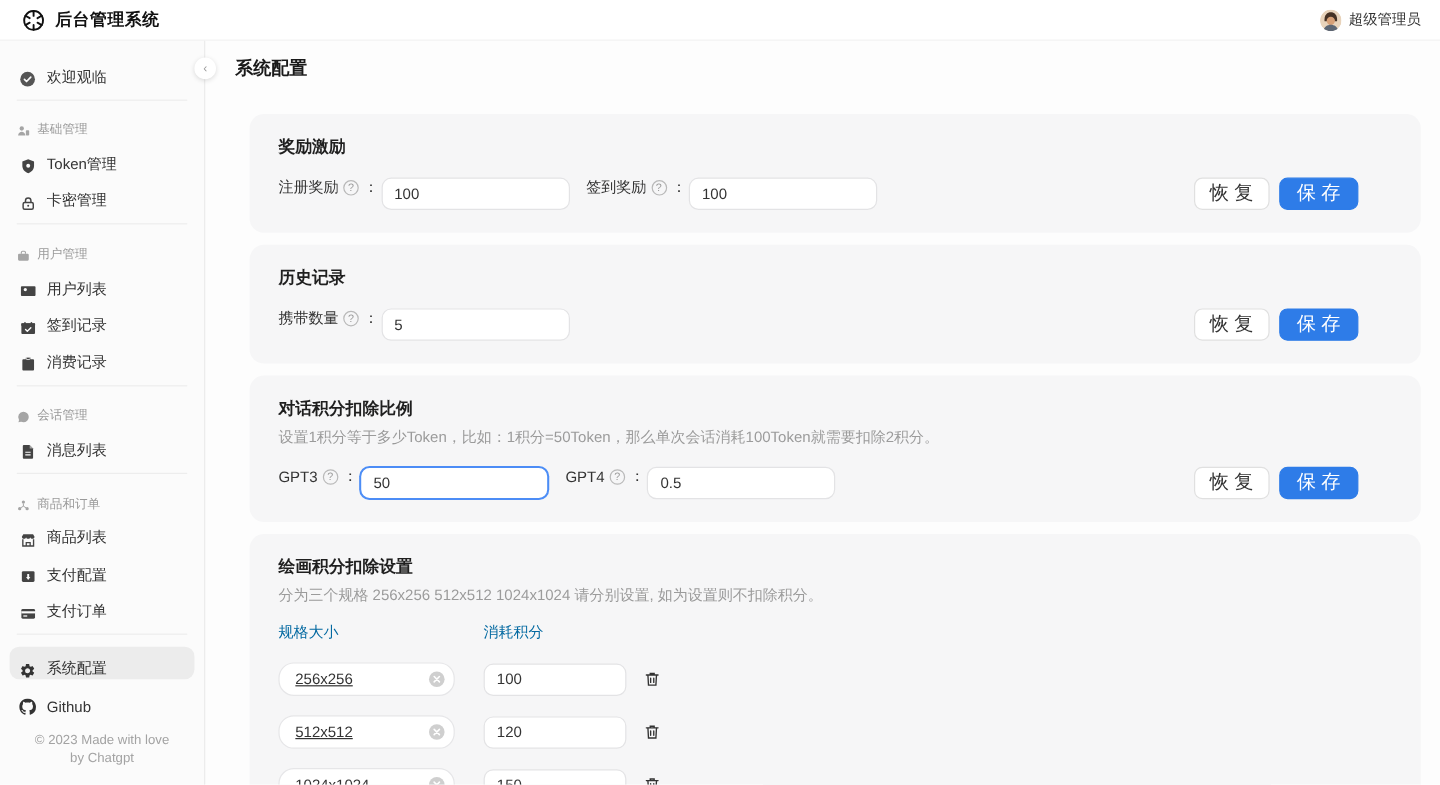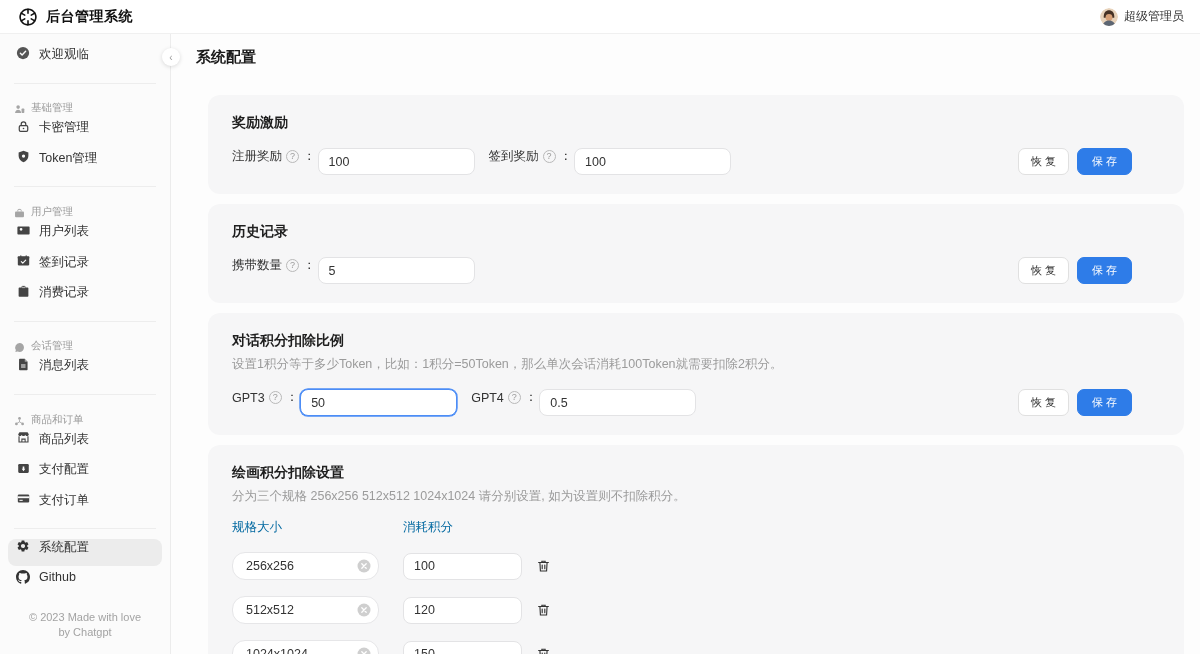--- a/index.html
+++ b/index.html
@@ -15,21 +15,21 @@
   .userbox { display:flex; align-items:center; gap:6px; cursor:pointer; }
   .avatar { width:18px; height:18px; border-radius:50%; overflow:hidden; display:block; }
   .username { font-size:12px; color:#333; }
 
   
   .layout { display:flex; height:620px; position:relative; }
 
   
   .sidebar { width:171px; flex:0 0 171px; background:#fbfbfb; border-right:1px solid #ececec;
     padding:10px 8px 0 8px; display:flex; flex-direction:column; position:relative; }
-  .side-item { display:flex; align-items:flex-start; gap:9px; height:27px; padding:0 8px;
+  .side-item { display:flex; align-items:flex-end; gap:9px; height:27px; padding:0 8px;
     border-radius:8px; cursor:pointer; color:#333; margin:2px 0; }
   .side-item.active { background:#ececec; }
   .si-tx { font-size:12.5px; color:#333; white-space:nowrap; }
   .si-ic { width:14px; height:14px; display:inline-flex; align-items:center; justify-content:center; color:#444; }
   .side-section { display:flex; align-items:flex-end; gap:6px; height:18px; padding:0 6px;
     margin:6px 0 2px 0; }
   .ss-tx { font-size:10.5px; color:#9a9a9a; white-space:nowrap; }
   .ss-ic { width:11px; height:11px; display:inline-flex; align-items:center; justify-content:center; color:#a5a5a5; }
   .side-divider { border-top:1px solid #ededed; margin:8px 6px; }
   .side-footer { margin-top:auto; padding:12px 0 14px 0; text-align:center;
@@ -52,33 +52,33 @@
   .field + .field { margin-left:14px; }
   .f-label { display:inline-flex; align-items:center; gap:4px; min-width:64px;
     justify-content:flex-end; font-size:12.5px; color:#333; margin-right:2px; white-space:nowrap; }
   .help-ic { width:13px; height:13px; border:1px solid #b9b9b9; border-radius:50%;
     font-size:9px; color:#9a9a9a; display:inline-flex; align-items:center; justify-content:center;
     cursor:pointer; line-height:1; }
   .text-input { height:27px; width:157px; border:1px solid #e3e3e5; border-radius:8px;
     background:#fff; padding:0 10px; font-size:12.5px; color:#333; outline:none; }
   .text-input.focused { border-color:#4c8df6; box-shadow:0 0 0 0.7px #4c8df6; }
   .btn-group { margin-left:auto; margin-right:28px; display:flex; gap:8px; }
-  .btn { height:27px; border-radius:7px; font-size:11px; cursor:pointer;
+  .btn { height:27px; border-radius:7px; font-size:16px; cursor:pointer;
     display:inline-flex; align-items:center; justify-content:center;
     font-family:"Liberation Sans", sans-serif; }
   .btn-plain { background:#fff; border:1px solid #e0e0e0; color:#333; padding:0 12px; }
   .btn-primary { background:#2e7ce8; border:1px solid #2e7ce8; color:#fff; padding:0 14px; }
 
   
   .draw-head { display:flex; margin-top:14px; font-size:12.5px; color:#0369a1; font-weight:normal; }
   .draw-head .dh1 { width:171px; }
   .draw-row { display:flex; align-items:center; margin-top:16px; }
   .size-wrap { position:relative; width:147px; margin-right:24px; }
   .size-input { height:28px; width:147px; border:1px solid #e6e6e8; border-radius:13px;
-    background:#fff; padding:0 28px 0 13px; font-size:12.5px; color:#333; outline:none; }
+    background:#fff; padding:0 28px 0 13px; font-size:12.5px; color:#333; outline:none;text-decoration:underline; }
   .clear-ic { position:absolute; right:8px; top:7px; width:14px; height:14px; cursor:pointer; }
   .points-input { height:27px; width:119px; border:1px solid #e3e3e5; border-radius:8px;
     background:#fff; padding:0 10px; font-size:12.5px; color:#333; outline:none; margin-right:12px; }
   .trash-btn { width:18px; height:18px; display:inline-flex; align-items:center;
     justify-content:center; cursor:pointer; color:#333; }
 </style>
 </head>
 <body>
 
 <div class="topbar">
@@ -132,37 +132,37 @@
             <circle cx="6" cy="4.5" r="2.6"></circle>
             <path d="M1.5 13c.5-3 2.3-4.5 4.5-4.5S10 10 10.5 13z"></path>
             <rect x="11" y="6.5" width="4" height="6.5" rx="1"></rect>
           </svg>
       </span>
       <span class="ss-tx">基础管理</span>
     </div>
 
     <div class="side-item">
       <span class="si-ic">
+        <svg width="13" height="13" viewBox="0 0 16 16" fill="#444">
+            <path d="M8 .8l6 2.4v4.3c0 3.7-2.6 6.4-6 7.7-3.4-1.3-6-4-6-7.7V3.2z"></path>
+            <circle cx="8" cy="7.5" r="2" fill="#fbfbfb"></circle>
+          </svg>
+      </span>
+      <span class="si-tx">Token管理</span>
+    </div>
+
+    <div class="side-item">
+      <span class="si-ic">
         <svg width="13" height="13" viewBox="0 0 16 16" fill="none" stroke="#444" stroke-width="1.5">
             <rect x="2.8" y="7" width="10.4" height="7" rx="1.6"></rect>
             <path d="M5.2 7V5.2a2.8 2.8 0 0 1 5.6 0V7"></path>
             <circle cx="8" cy="10.5" r="1" fill="#444" stroke="none"></circle>
           </svg>
       </span>
       <span class="si-tx">卡密管理</span>
-    </div>
-
-    <div class="side-item">
-      <span class="si-ic">
-        <svg width="13" height="13" viewBox="0 0 16 16" fill="#444">
-            <path d="M8 .8l6 2.4v4.3c0 3.7-2.6 6.4-6 7.7-3.4-1.3-6-4-6-7.7V3.2z"></path>
-            <circle cx="8" cy="7.5" r="2" fill="#fbfbfb"></circle>
-          </svg>
-      </span>
-      <span class="si-tx">Token管理</span>
     </div>
 
     <div class="side-divider"></div>
 
     <div class="side-section">
       <span class="ss-ic">
         <svg width="11" height="11" viewBox="0 0 16 16" fill="currentColor">
             <rect x="1.5" y="5" width="13" height="8.5" rx="1.4"></rect>
             <path d="M5.5 5V3.5A1.5 1.5 0 0 1 7 2h2a1.5 1.5 0 0 1 1.5 1.5V5" fill="none" stroke="currentColor" stroke-width="1.4"></path>
           </svg>

